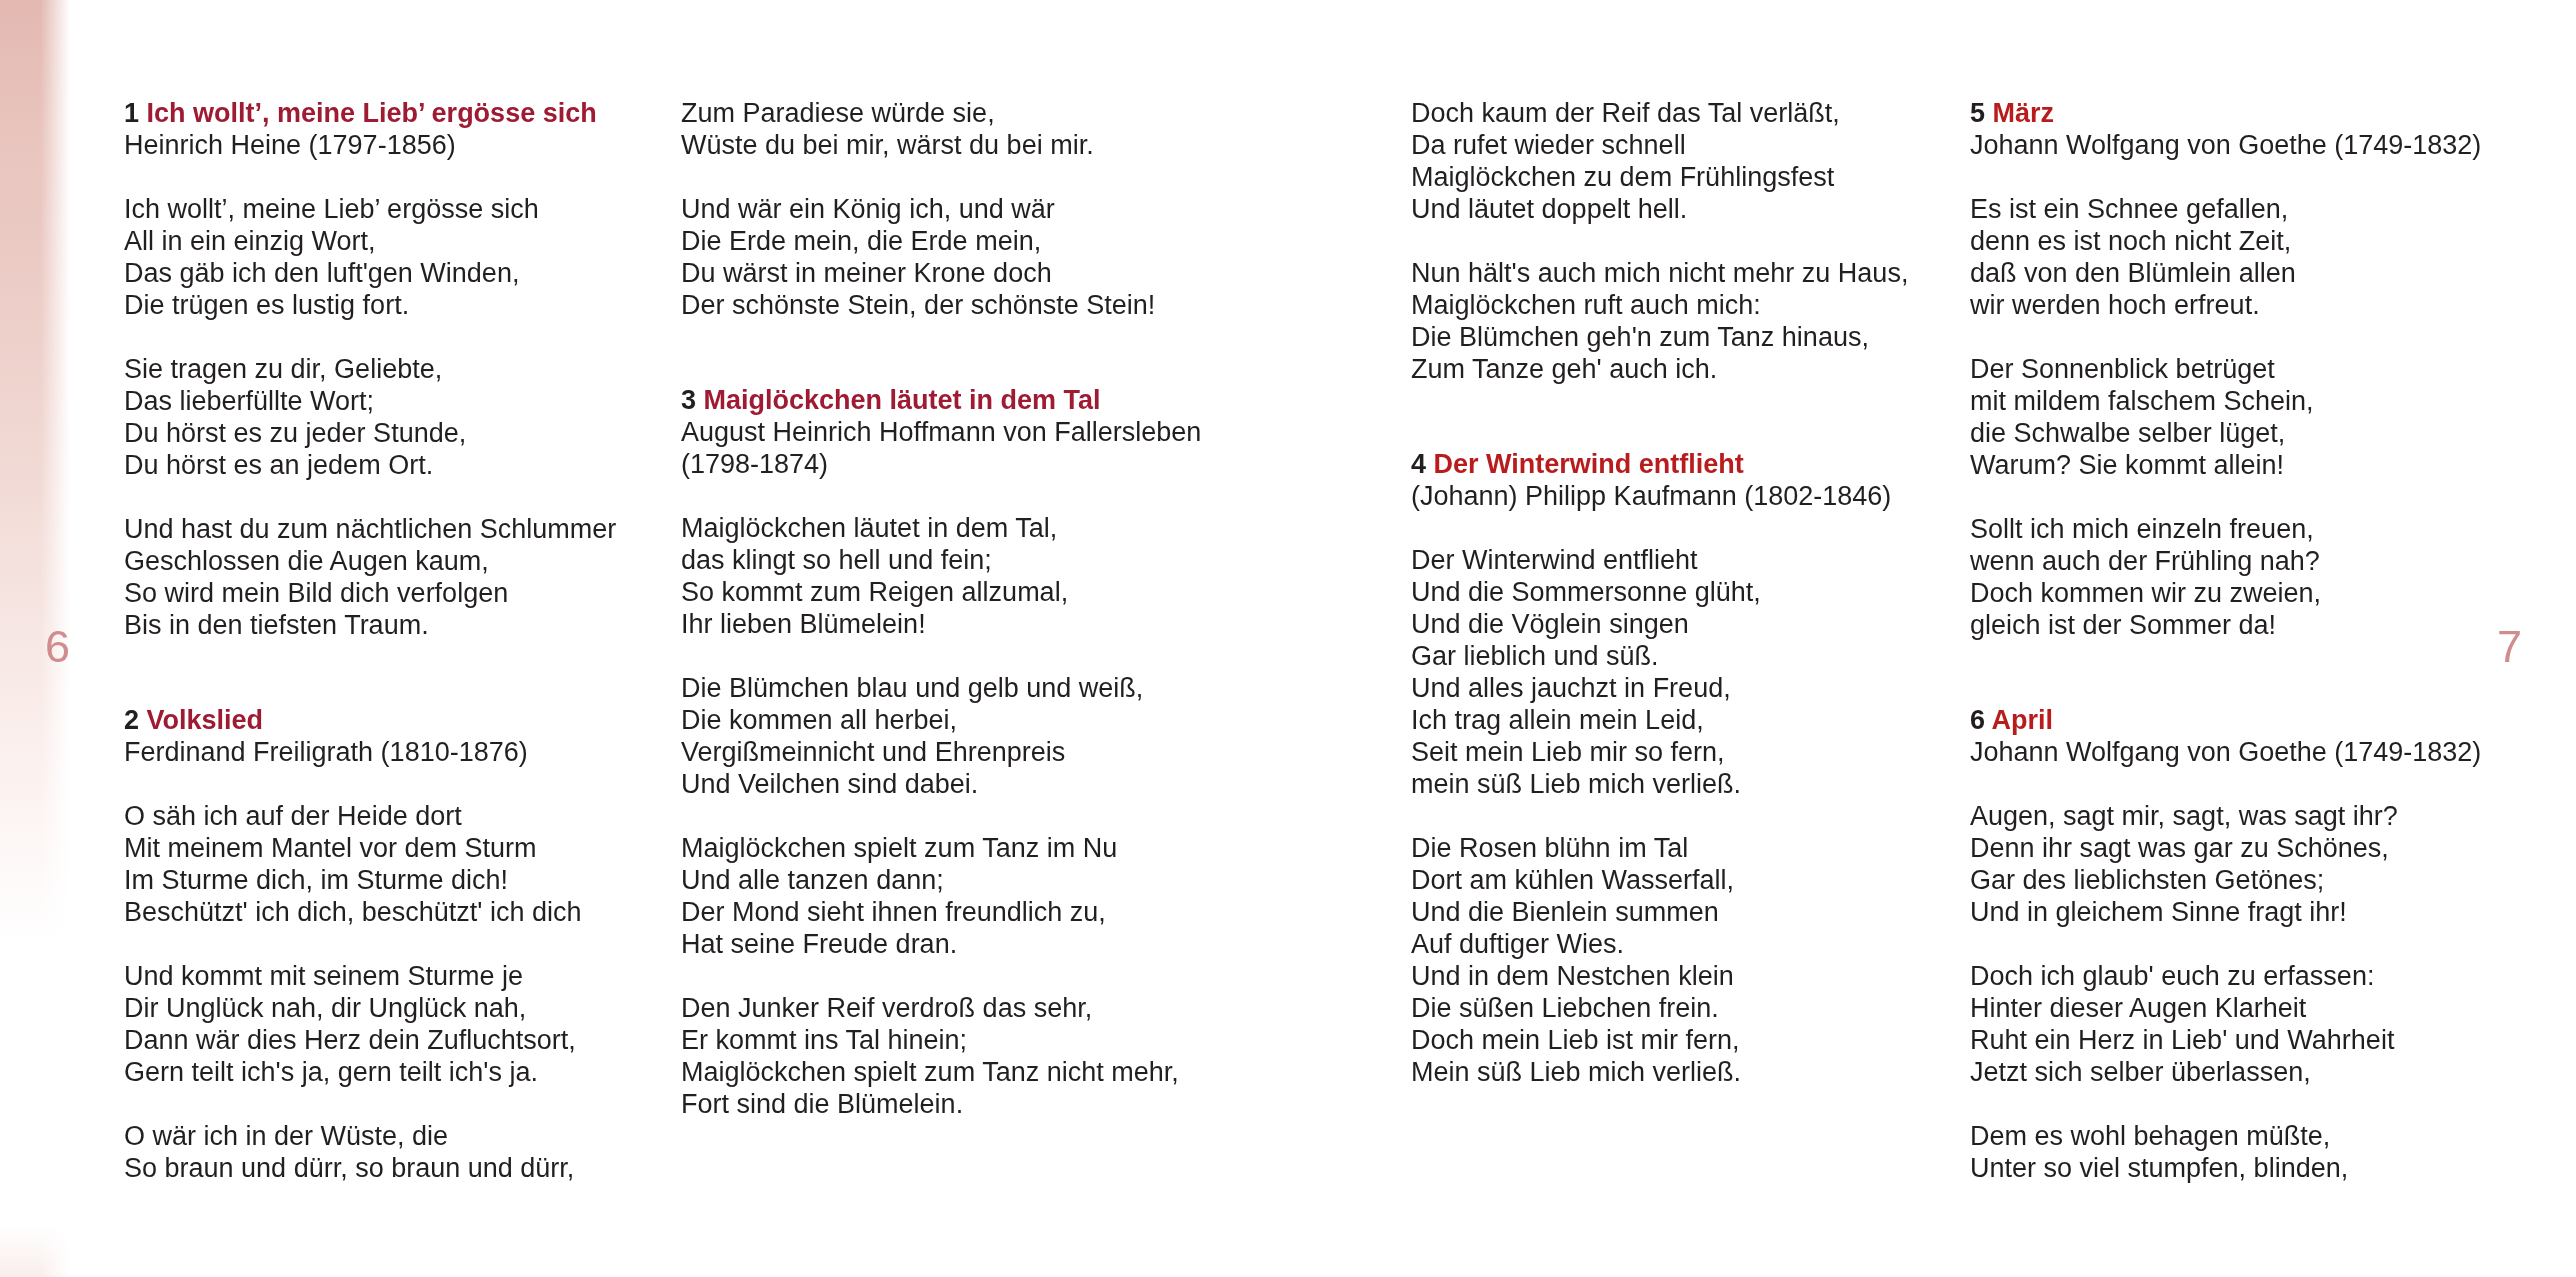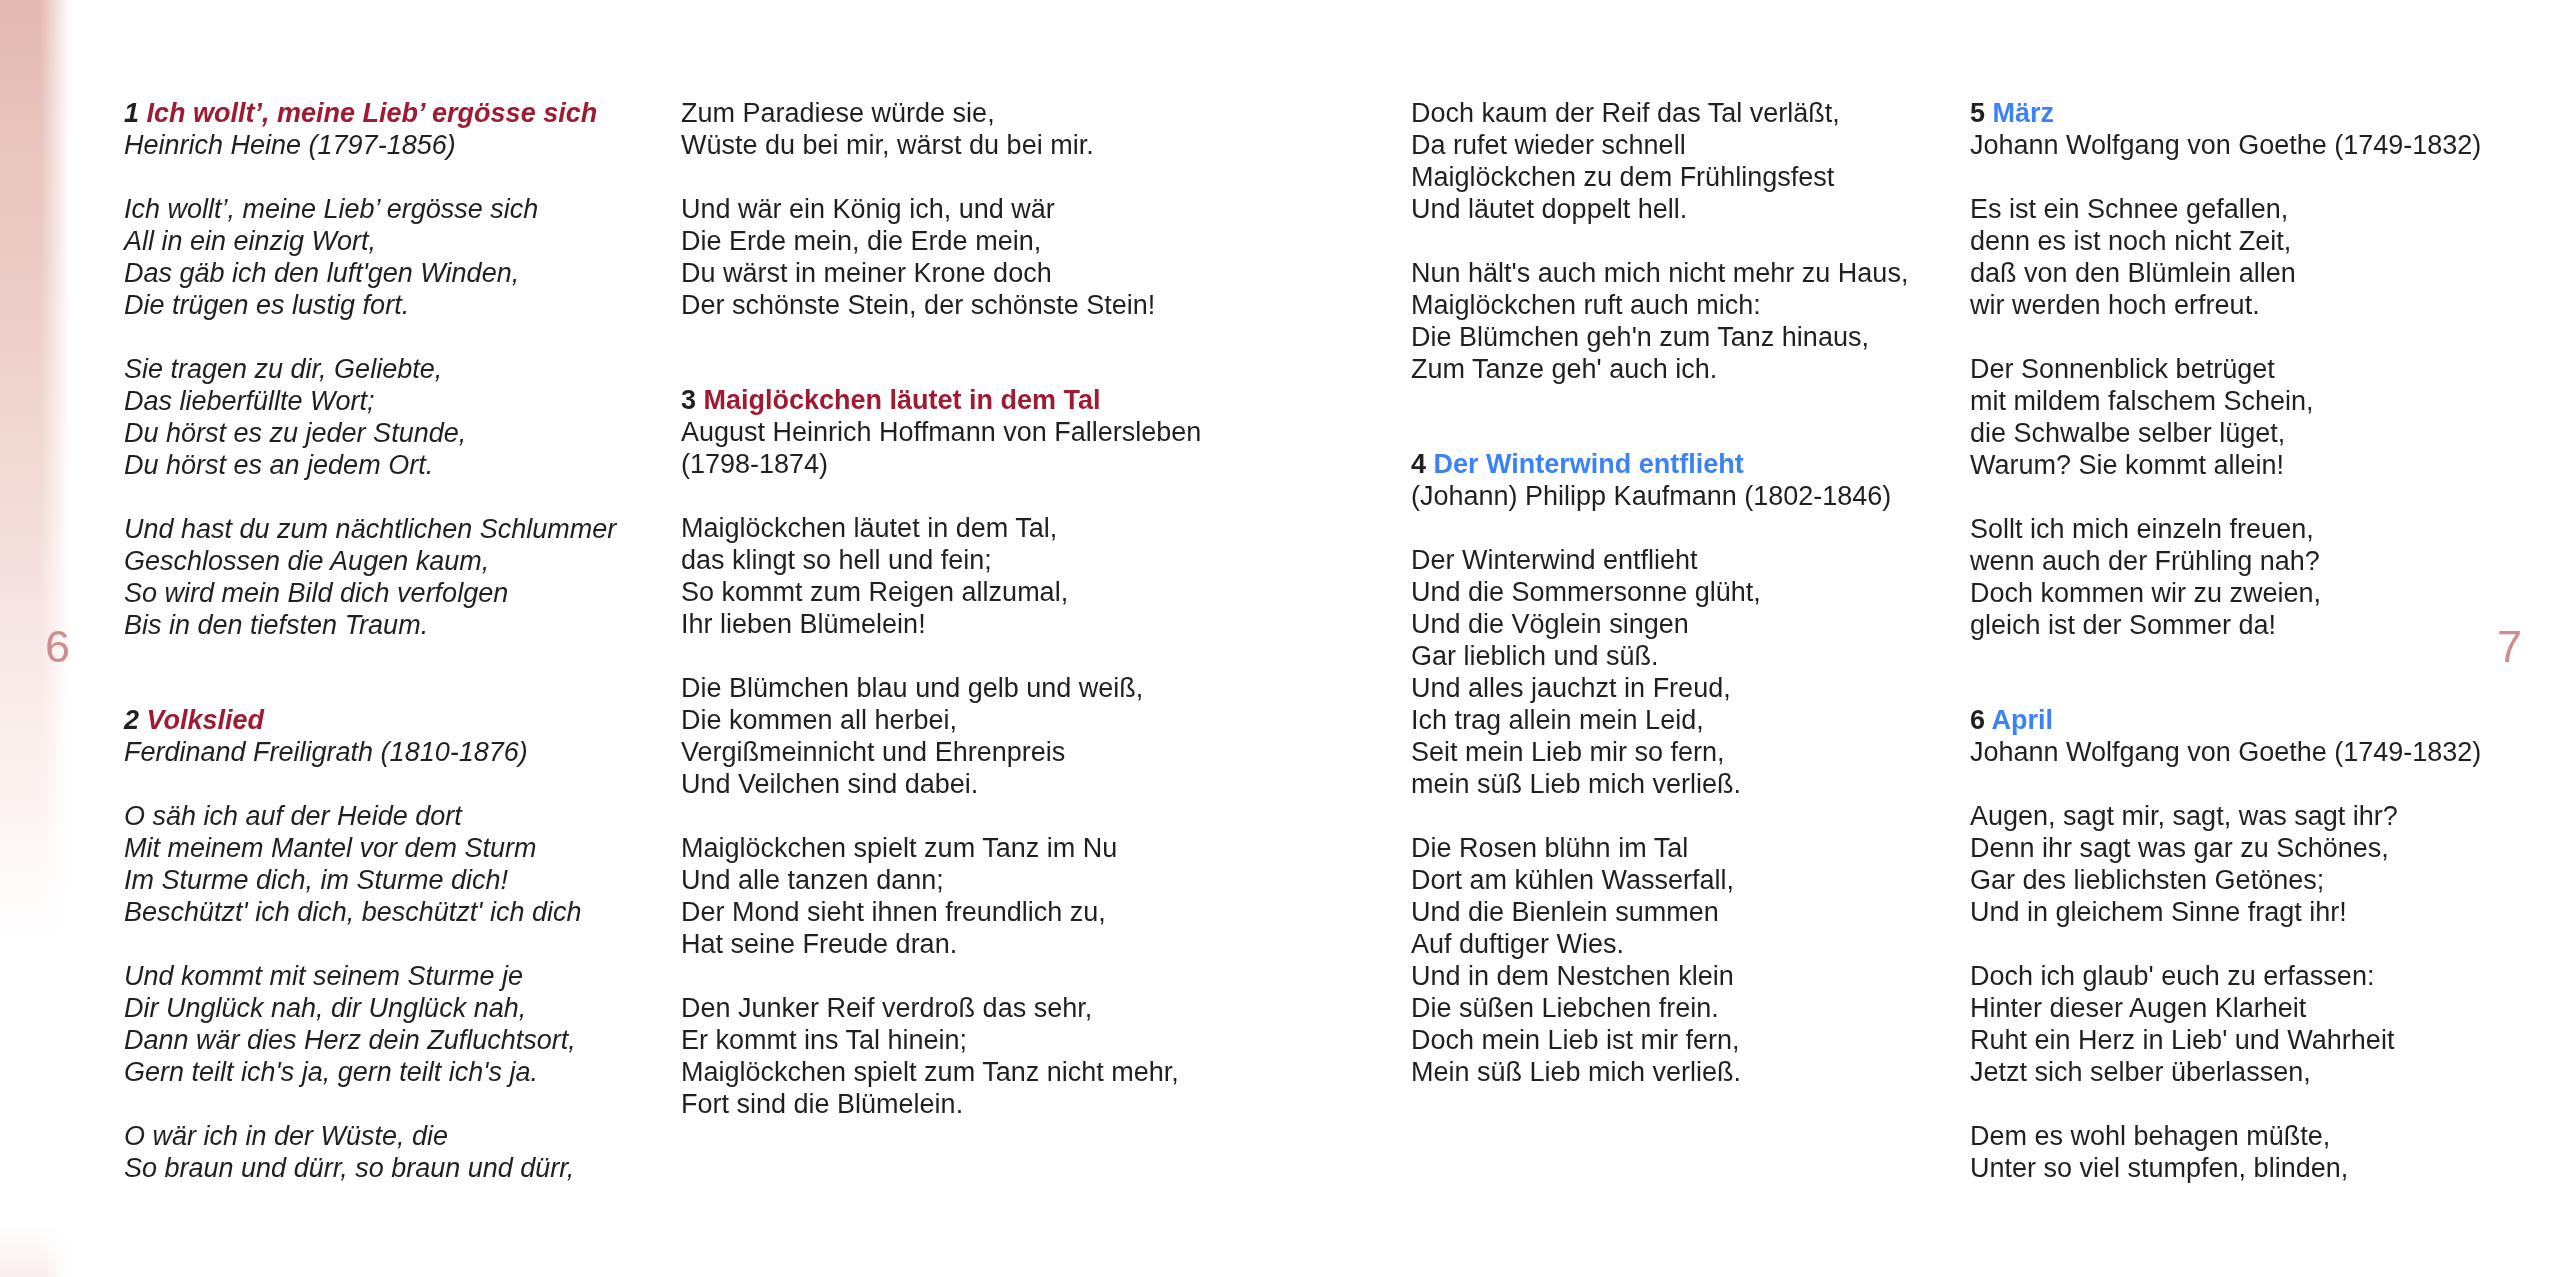--- a/index.html
+++ b/index.html
@@ -26,34 +26,34 @@
 
   .page-number {
     position: absolute;
     font-size: 45px; line-height: 45px;
     color: #cf8d8d;
   }
   .page-number.left  { left: 45px;  top: 624px; }
   .page-number.right { left: 2497px; top: 624px; }
 
   .col { position: absolute; top: 97px; }
-  .col-1 { left: 124px;  width: 550px; font-style: italic; }
+  .col-1 { left: 124px;  width: 550px; }
   .col-2 { left: 681px;  width: 595px; }
   .col-3 { left: 1411px; width: 550px; }
   .col-4 { left: 1970px; width: 577px; }
 
   .heading, .line {
     font-size: 27px; line-height: 32px;
     color: #231f20;
     white-space: nowrap;
   }
   .heading { font-weight: bold; margin-top: 63px; }
   .heading .num { color: #231f20; }
   .heading .title.dark  { color: #9e1b33; }
-  .heading .title.light { color: #3b82f6; }
+  .heading .title.light { color: #b91c1c; }
 
   .stanza { margin-top: 32px; }
   .author { margin-top: 0; }
   .col > :first-child { margin-top: 0; }
 </style>
 </head>
 <body>
 
 <div class="edge-gradient"></div>
 

